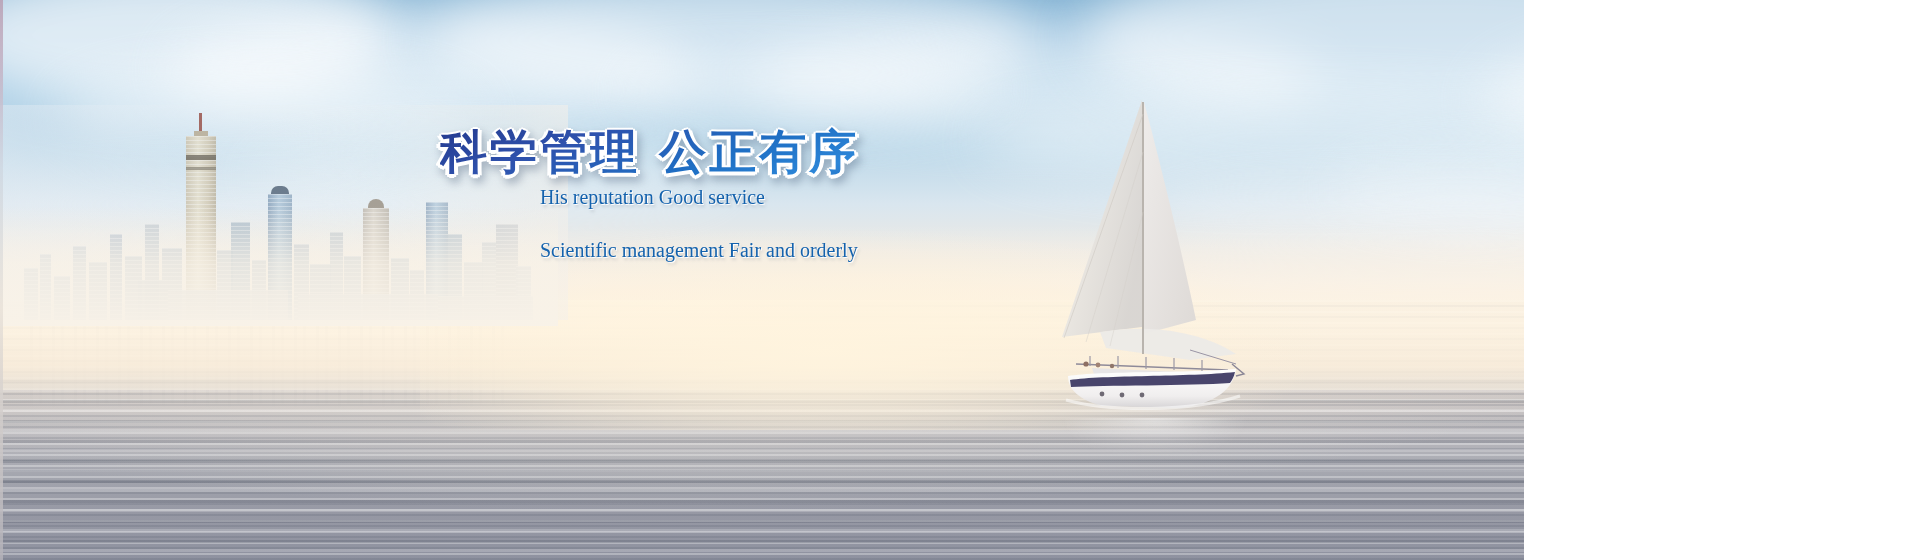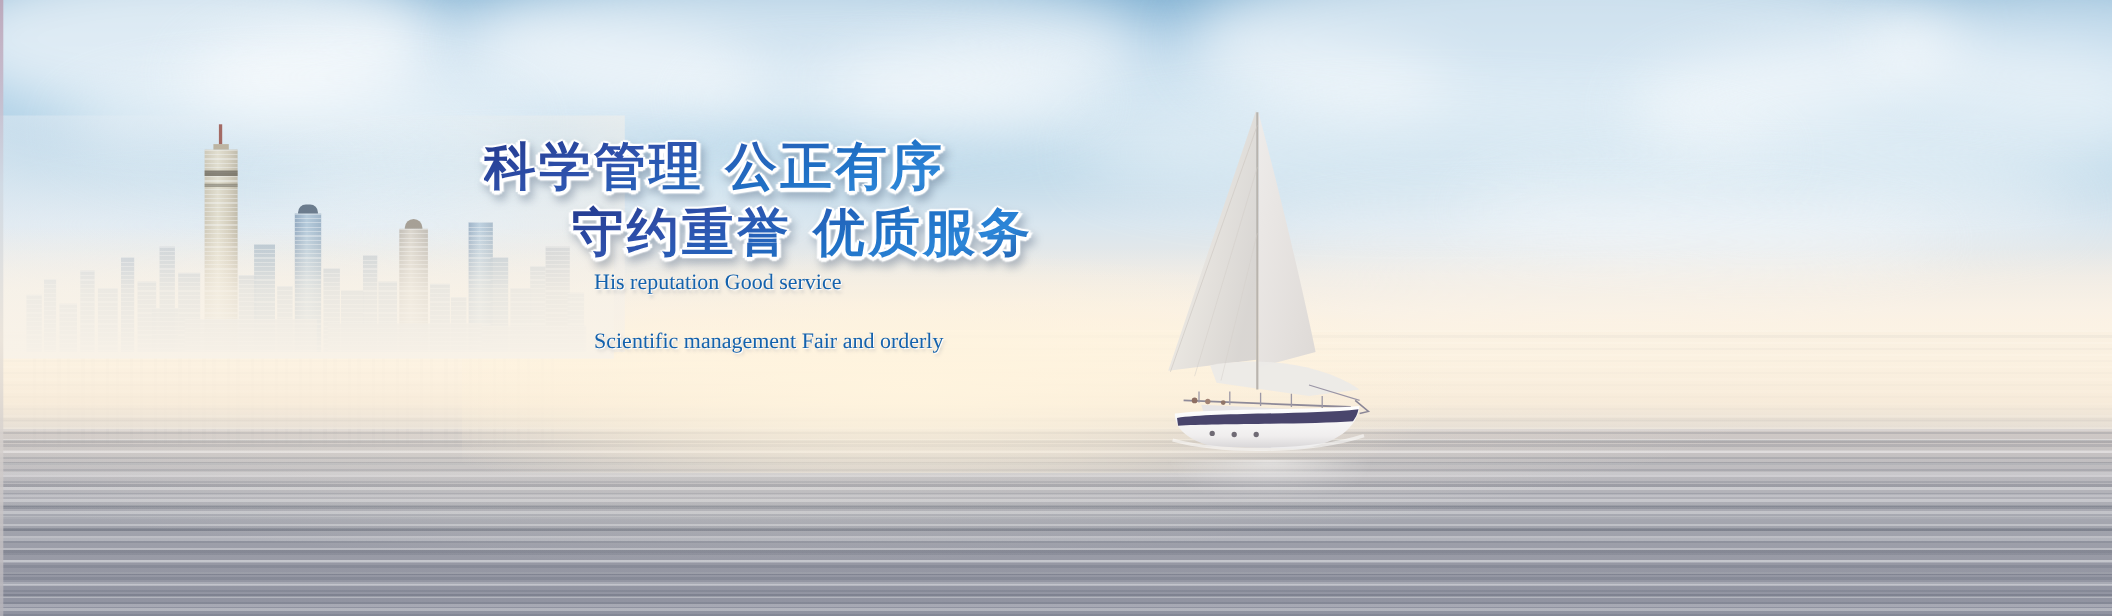--- a/index.html
+++ b/index.html
@@ -1,21 +1,21 @@
 <!DOCTYPE html>
 <html lang="zh"><head>
 <meta charset="utf-8">
 <title>Banner</title>
 <style>
   html,body{margin:0;padding:0;background:#fff;}
   body{font-family:"Liberation Sans",sans-serif;}
 
   .stage{
     position:relative;
-    width:1920px;height:560px;
+    width:1524px;height:560px;
     overflow:hidden;
     background:#eab308;
   }
 
   
   .sky{
     position:absolute;left:0;top:0;width:1920px;height:340px;
     background:
       linear-gradient(to bottom,
         #7fb0d2 0%,
@@ -304,19 +304,18 @@
       <circle cx="58" cy="273" r="2.4" fill="#a08275"></circle>
       <circle cx="72" cy="274" r="2.2" fill="#90766a"></circle>
 
       <path d="M26,308 C70,320 150,320 200,304" stroke="#ffffff" stroke-width="3" fill="none" opacity=".55"></path>
     </svg>
   </div>
   <div class="boatRefl"></div>
 
   <div class="copy">
     <div class="headline line1">科学管理  公正有序</div>
-    <div class="headline line2">守约重誉  优质服务</div>
     <div class="sub sub2">His reputation Good service</div>
     <div class="sub sub1">Scientific management Fair and orderly</div>
   </div>
 
   <div class="edgeL"></div>
 </div>
 
 </body></html>

